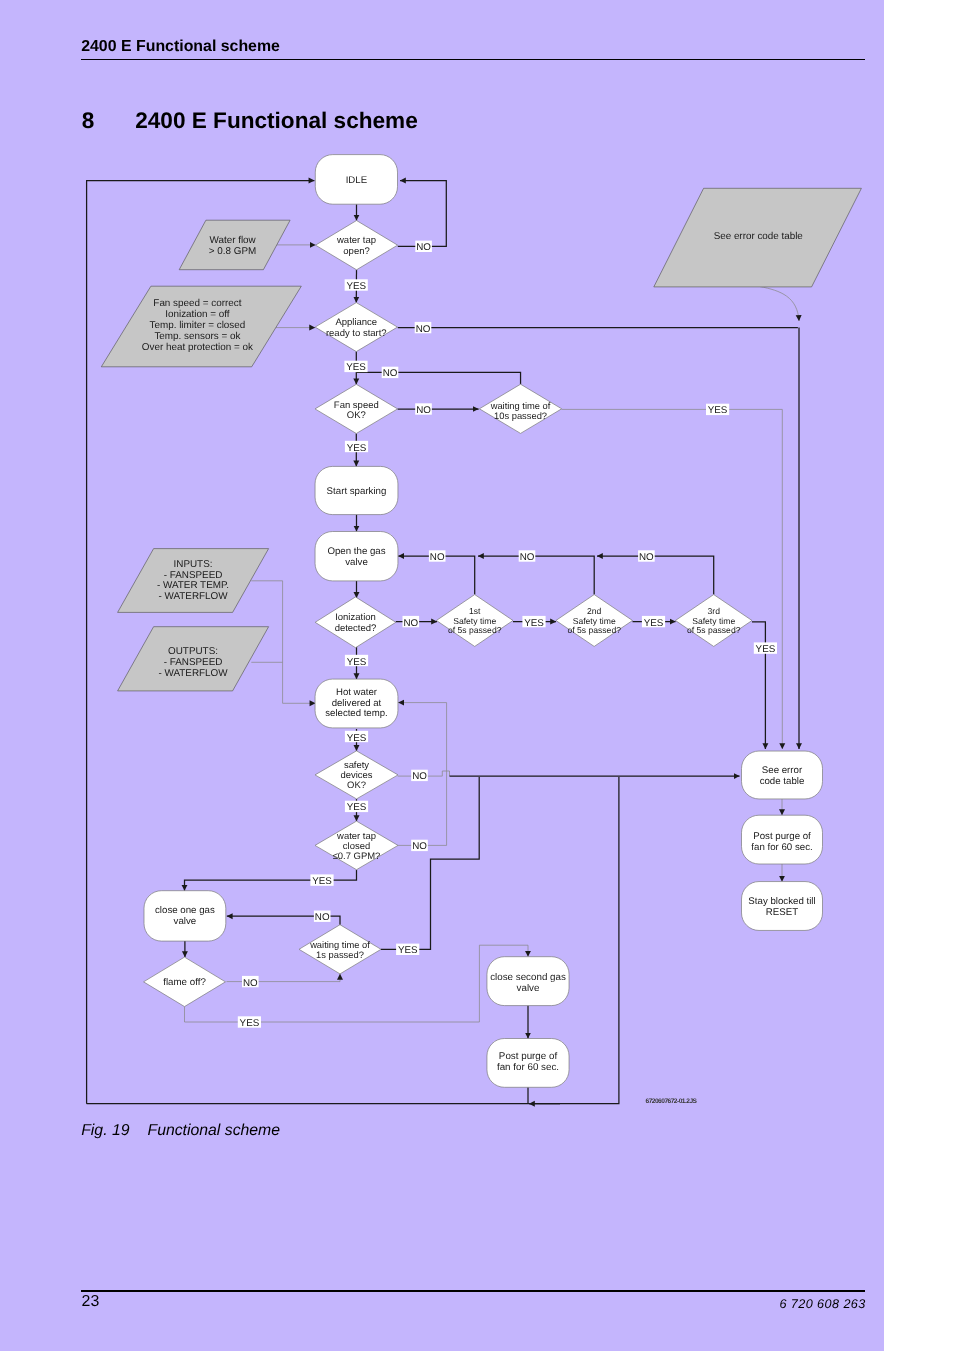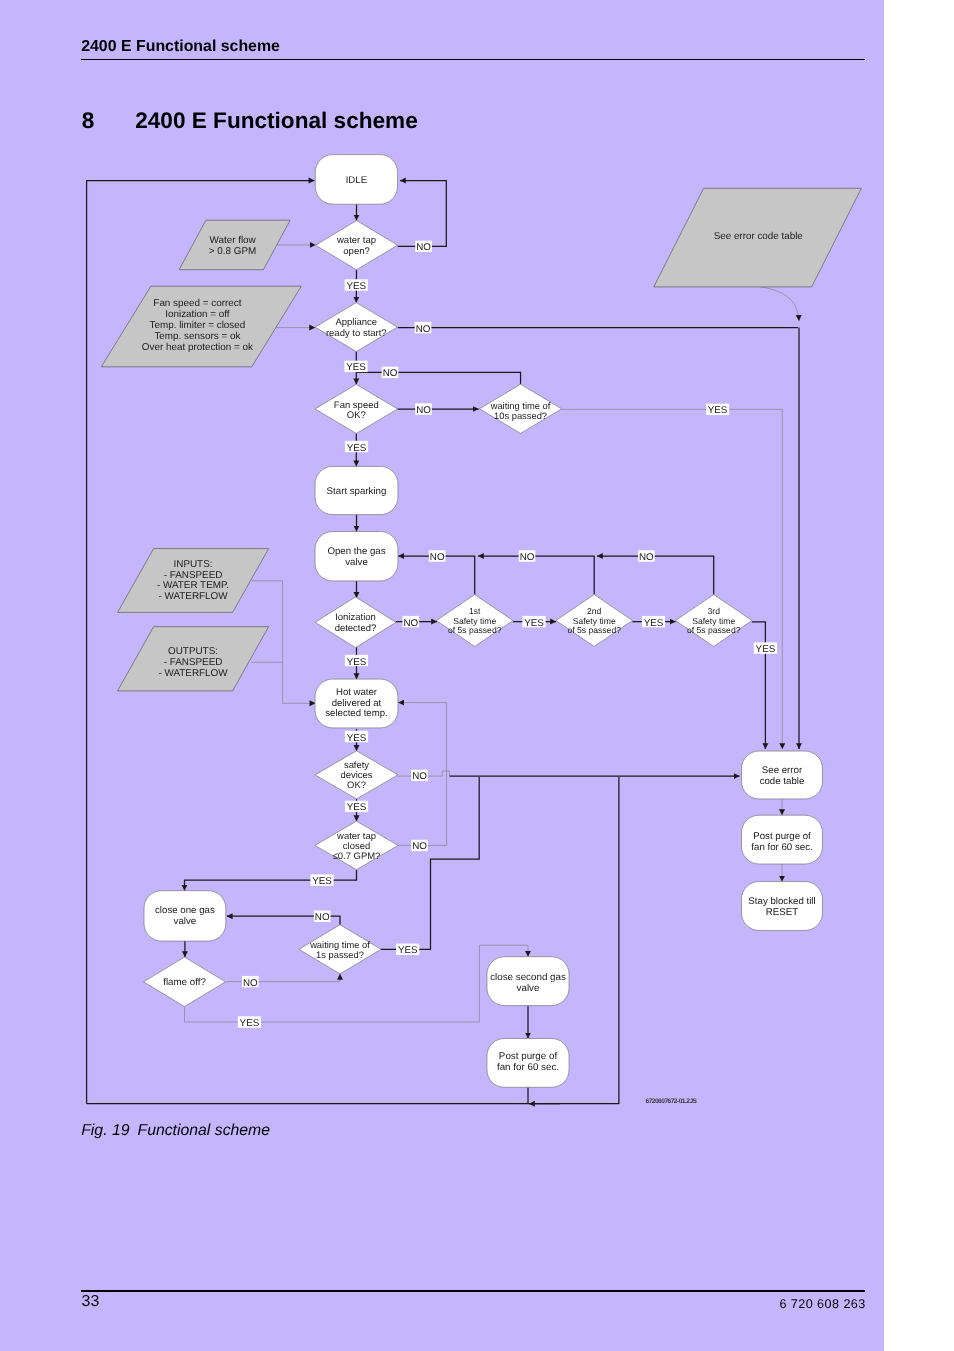--- a/index.html
+++ b/index.html
@@ -4,24 +4,24 @@
 <title>2400 E Functional scheme</title>
 <style>
   html,body{margin:0;padding:0;background:#ffffff;}
   body{width:954px;height:1351px;font-family:"Liberation Sans",sans-serif;-webkit-font-smoothing:antialiased;text-rendering:geometricPrecision;}
   .page{position:relative;width:884px;height:1351px;overflow:hidden;background:#c4b5fd;}
   .running-head{position:absolute;left:81.2px;top:38.4px;font-size:15.9px;font-weight:bold;color:#000;}
   .head-rule{position:absolute;left:81px;top:58.6px;width:783.5px;height:1.4px;background:#000;}
   .chap-num{position:absolute;left:81.7px;top:107.6px;font-size:22.6px;font-weight:bold;color:#000;}
   .chap-title{position:absolute;left:135.2px;top:107.6px;font-size:22.6px;font-weight:bold;color:#000;}
   .figcap{position:absolute;left:81.2px;top:1121.6px;font-size:15.8px;font-style:italic;color:#000;white-space:nowrap;}
-  .figcap-txt{margin-left:8px;}
+  .figcap-txt{margin-left:18px;}
   .foot-rule{position:absolute;left:81px;top:1290.2px;width:783.5px;height:1.4px;background:#000;}
   .pagenum{position:absolute;left:81.6px;top:1292.6px;font-size:15.9px;color:#000;}
-  .docnum{position:absolute;left:779.4px;top:1297.2px;font-size:12.6px;font-weight:normal;color:#000;letter-spacing:0.45px;}
+  .docnum{position:absolute;left:779.4px;top:1297.2px;font-size:12.6px;font-weight:normal;color:#000;letter-spacing:0.45px;font-style:italic;}
   .dwgcode{position:absolute;left:645.5px;top:1098.6px;font-size:6.6px;font-weight:bold;color:#3a3a3a;letter-spacing:-0.52px;line-height:6.6px;}
   svg.flow{position:absolute;left:0;top:0;display:block;}
   svg.flow text{font-family:"Liberation Sans",sans-serif;fill:#1a1a1a;}
 </style>
 </head>
 <body>
 
 <div class="page">
   <div class="running-head">2400 E Functional scheme</div>
   <div class="head-rule"></div>
@@ -280,15 +280,15 @@
         <text x="407.7" y="953.3" text-anchor="middle" font-size="9.8" fill="#1a1a1a">YES</text>
         <rect x="237.8" y="1016.3" width="23.2" height="11.4" fill="#ffffff"></rect>
         <text x="249.4" y="1026" text-anchor="middle" font-size="9.8" fill="#1a1a1a">YES</text>
       </g>
   </svg>
 
   <div class="dwgcode">6720607672-01.2JS</div>
 
   <div class="figcap"><span class="figcap-num">Fig. 19</span><span class="figcap-txt">Functional scheme</span></div>
   <div class="foot-rule"></div>
-  <div class="pagenum">33</div>
+  <div class="pagenum">23</div>
   <div class="docnum">6 720 608 263</div>
 </div>
 
 </body></html>

